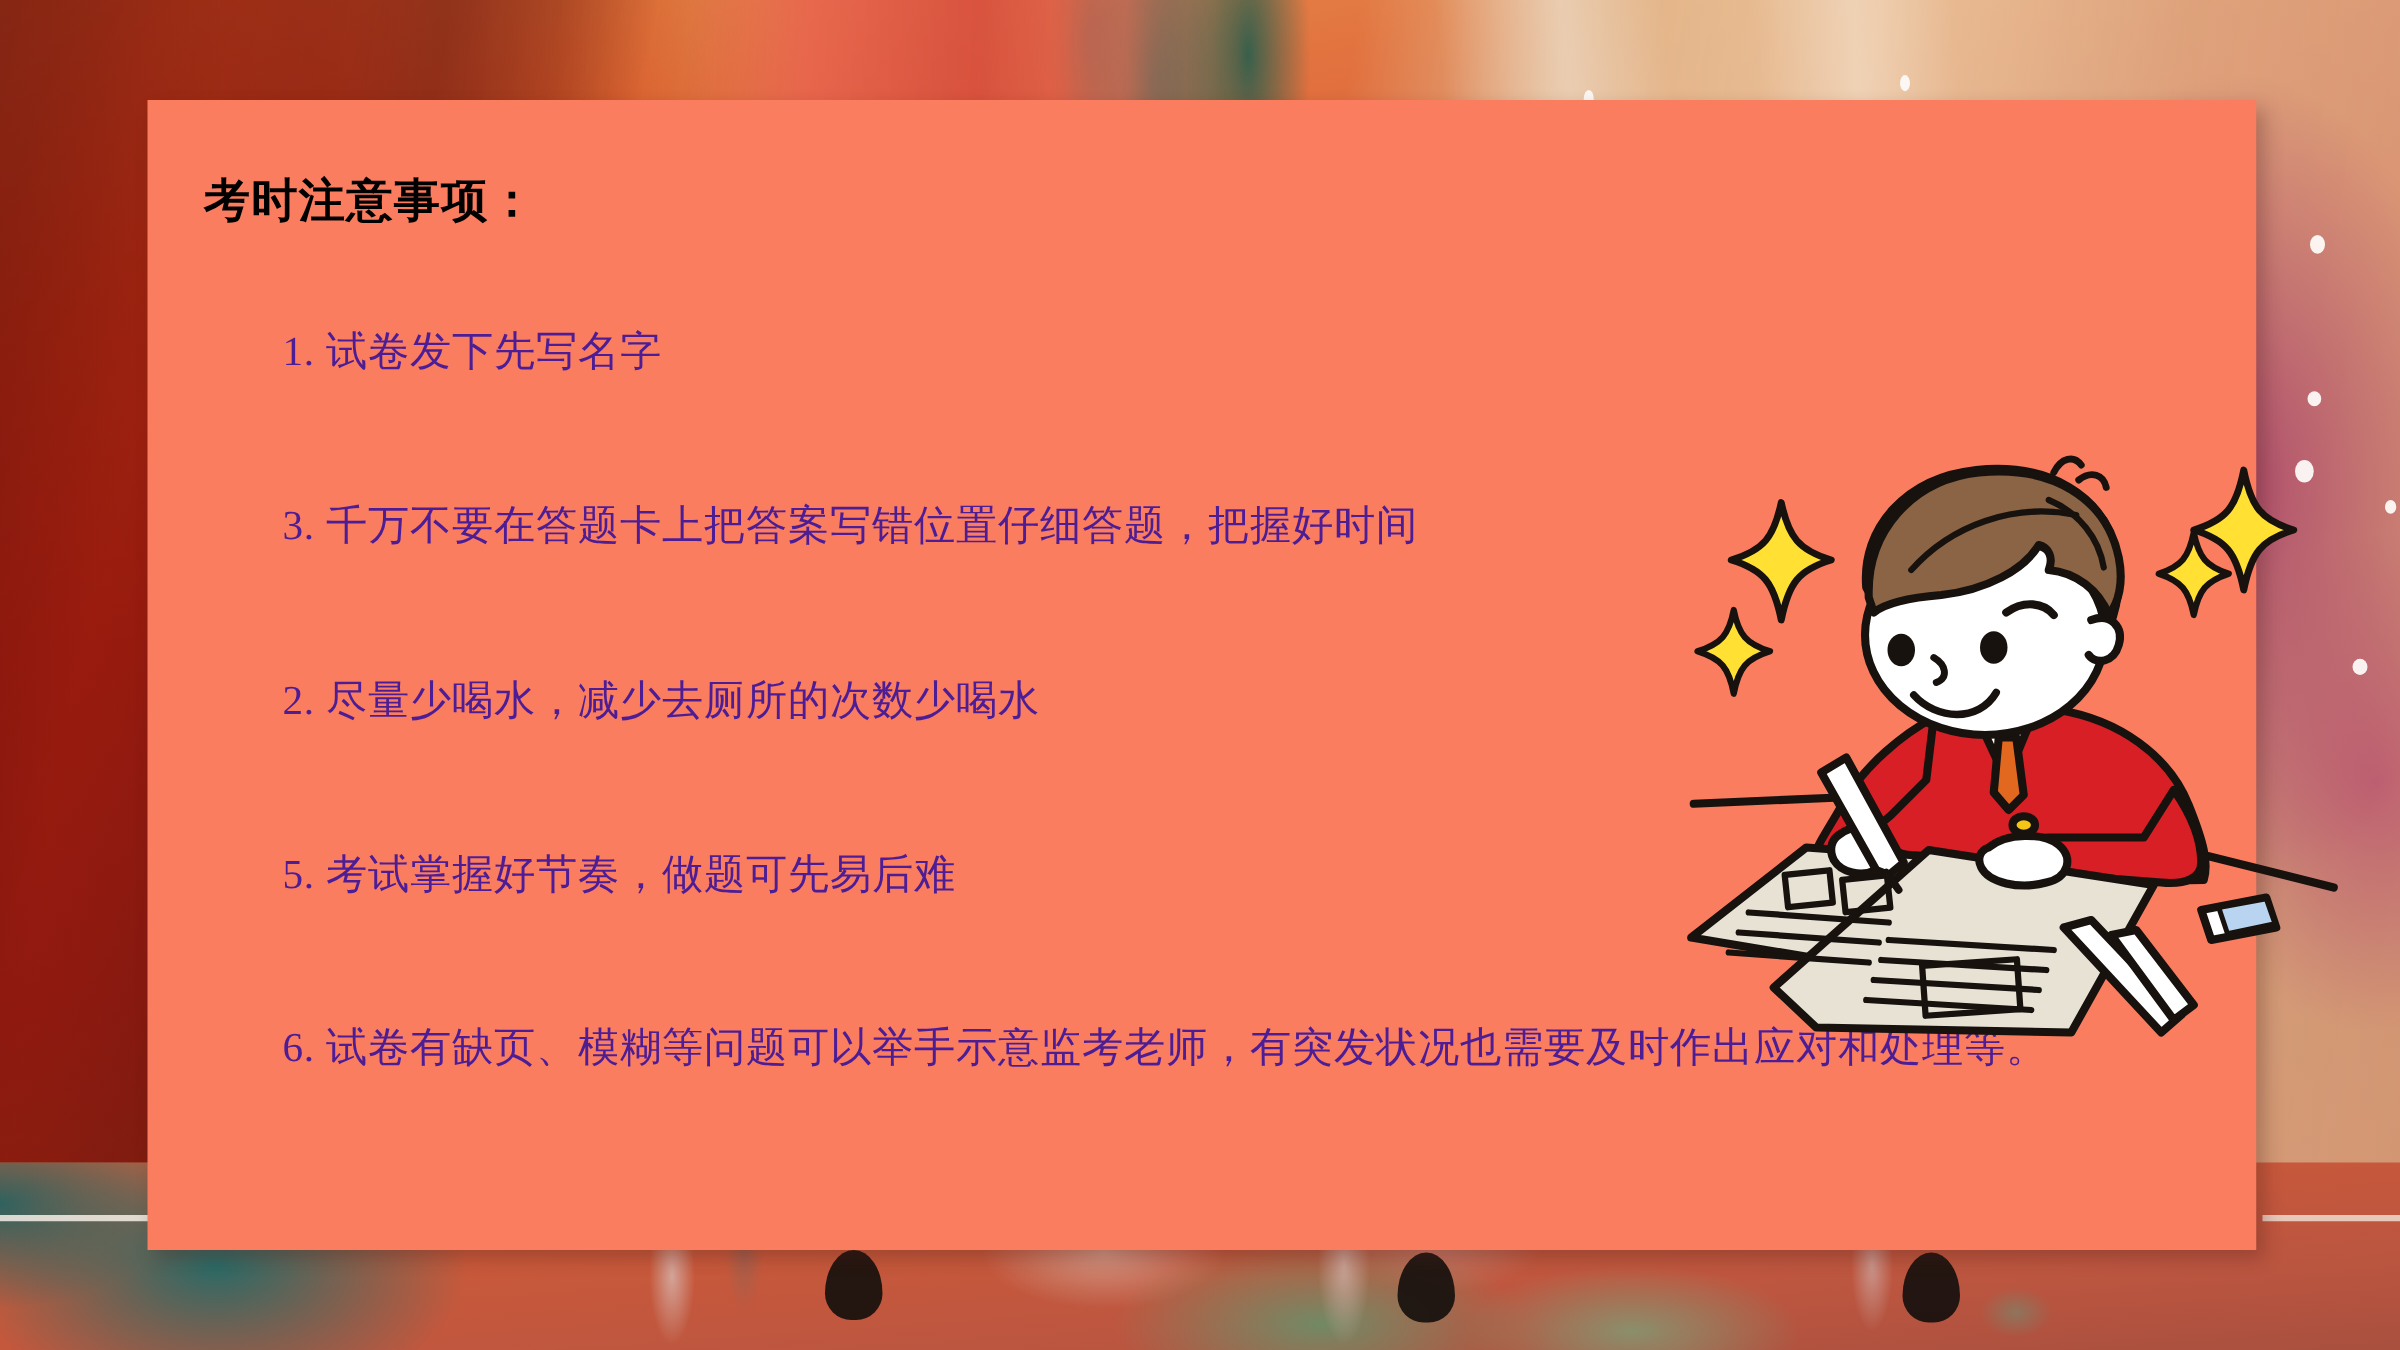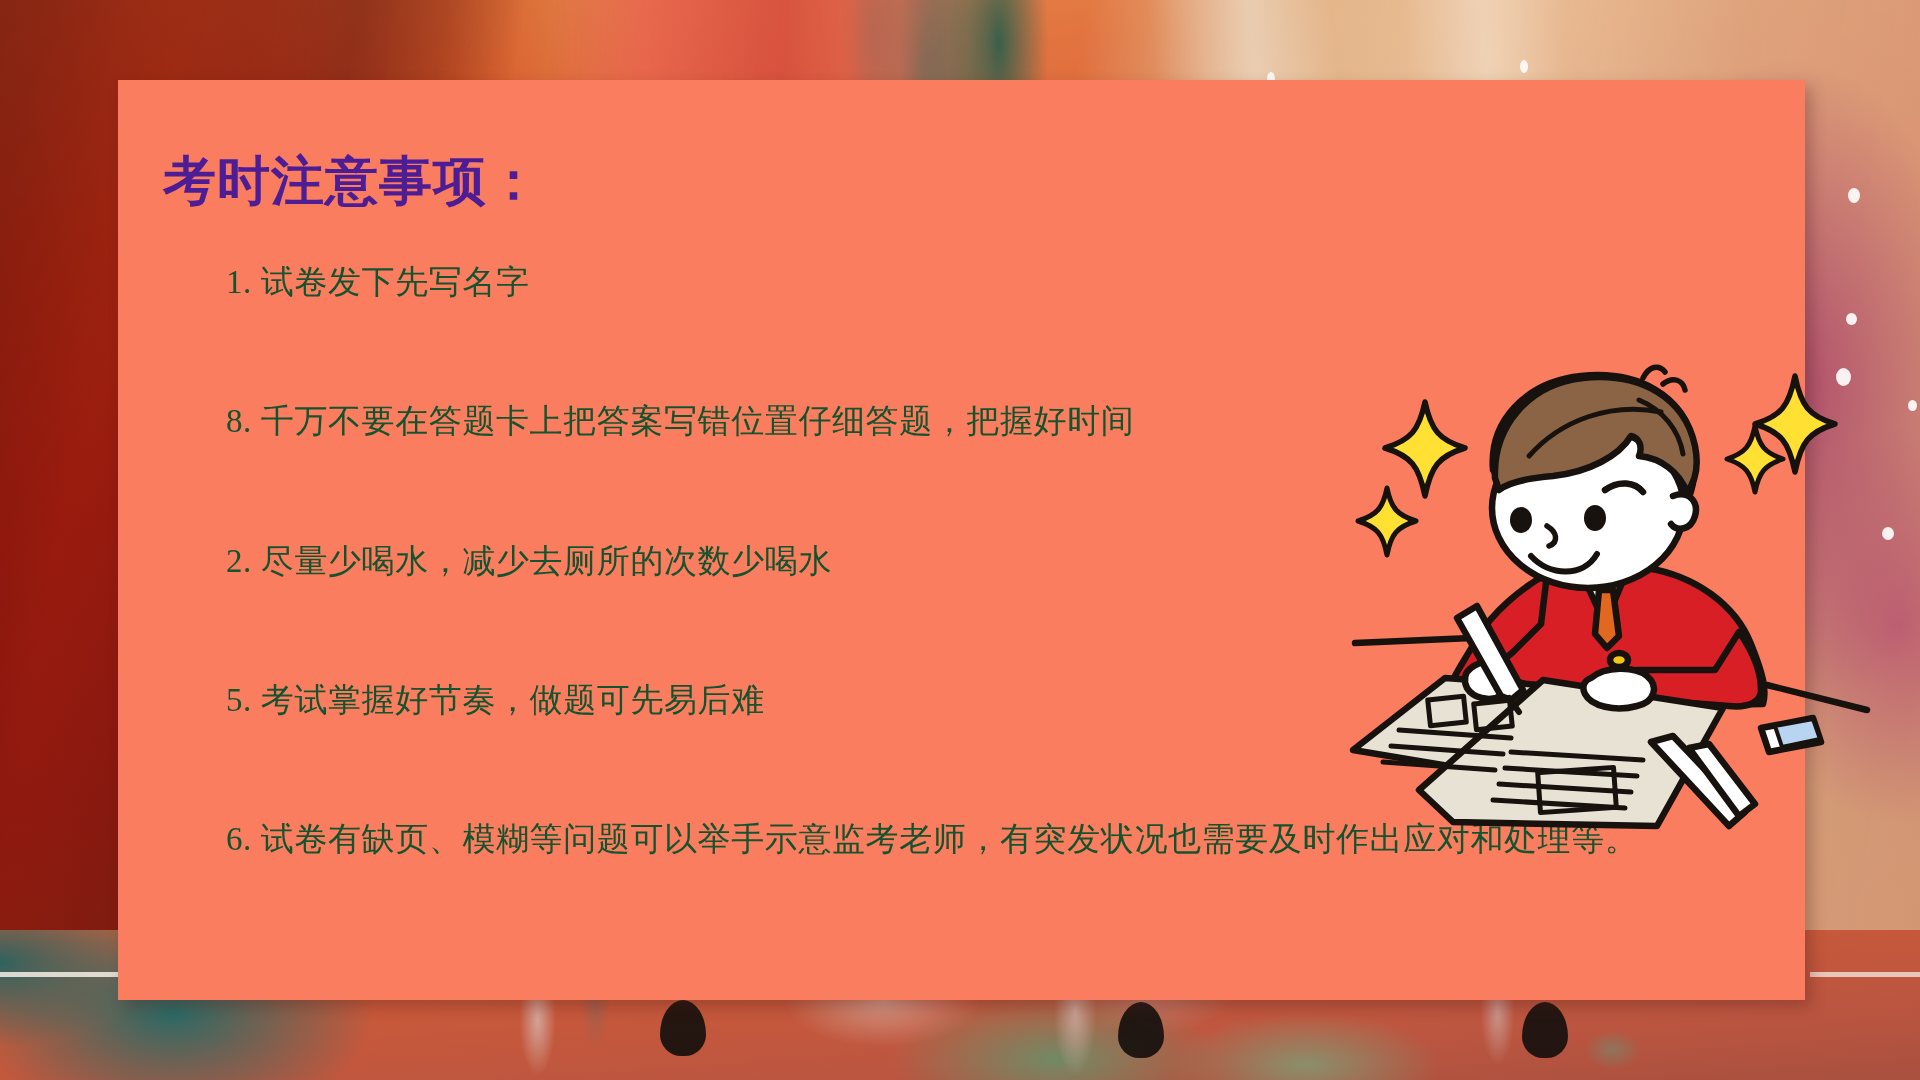--- a/index.html
+++ b/index.html
@@ -127,41 +127,41 @@
     width: 1687px;
     height: 920px;
     background: #fb7d60;
     box-shadow: 6px 7px 14px rgba(70,28,22,0.30);
   }
 
   #title {
     position: absolute;
     left: 45px;
     top: 36px;
-    font-size: 53px;
+    font-size: 37px;
     line-height: 1.12;
-    color: #4c1d95;
+    color: #000000;
     letter-spacing: 1px;
     white-space: nowrap;
   }
 
   #notes-list {
     position: absolute;
     left: 108px;
     top: 182px;
     width: 1560px;
     margin: 0;
     padding: 0;
     list-style: none;
   }
   .note-item {
     display: block;
     font-size: 33px;
     line-height: 1.25;
-    color: #14532d;
+    color: #4c1d95;
     letter-spacing: 0.6px;
     white-space: nowrap;
     margin-bottom: 98px;
   }
   .note-item:last-child {
     margin-bottom: 0;
   }
 
   
   #illustration {
@@ -203,21 +203,21 @@
   <span class="dot" style="left:1882px; top:527px; width:12px; height:13px;"></span>
   <span class="dot" style="left:1267px; top:72px; width:8px; height:14px;"></span>
   <span class="dot" style="left:1520px; top:60px; width:8px; height:13px;"></span>
 
   <section id="panel">
 
     <h1 id="title">考时注意事项：</h1>
 
     <ul id="notes-list">
       <li class="note-item">1. 试卷发下先写名字</li>
-      <li class="note-item">8. 千万不要在答题卡上把答案写错位置仔细答题，把握好时间</li>
+      <li class="note-item">3. 千万不要在答题卡上把答案写错位置仔细答题，把握好时间</li>
       <li class="note-item">2. 尽量少喝水，减少去厕所的次数少喝水</li>
       <li class="note-item">5. 考试掌握好节奏，做题可先易后难</li>
       <li class="note-item">6.  试卷有缺页、模糊等问题可以举手示意监考老师，有突发状况也需要及时作出应对和处理等。</li>
     </ul>
 
     <div id="illustration">
       <svg viewBox="0 0 560 470" xmlns="http://www.w3.org/2000/svg">
         <g fill="none" stroke="#18120f" stroke-width="6.5" stroke-linecap="round" stroke-linejoin="round">
 
           <g stroke-width="5.5">

